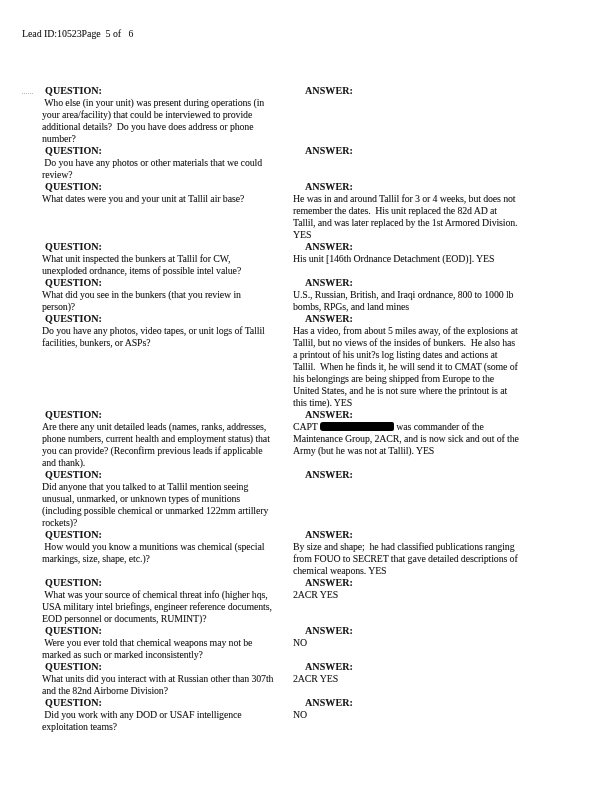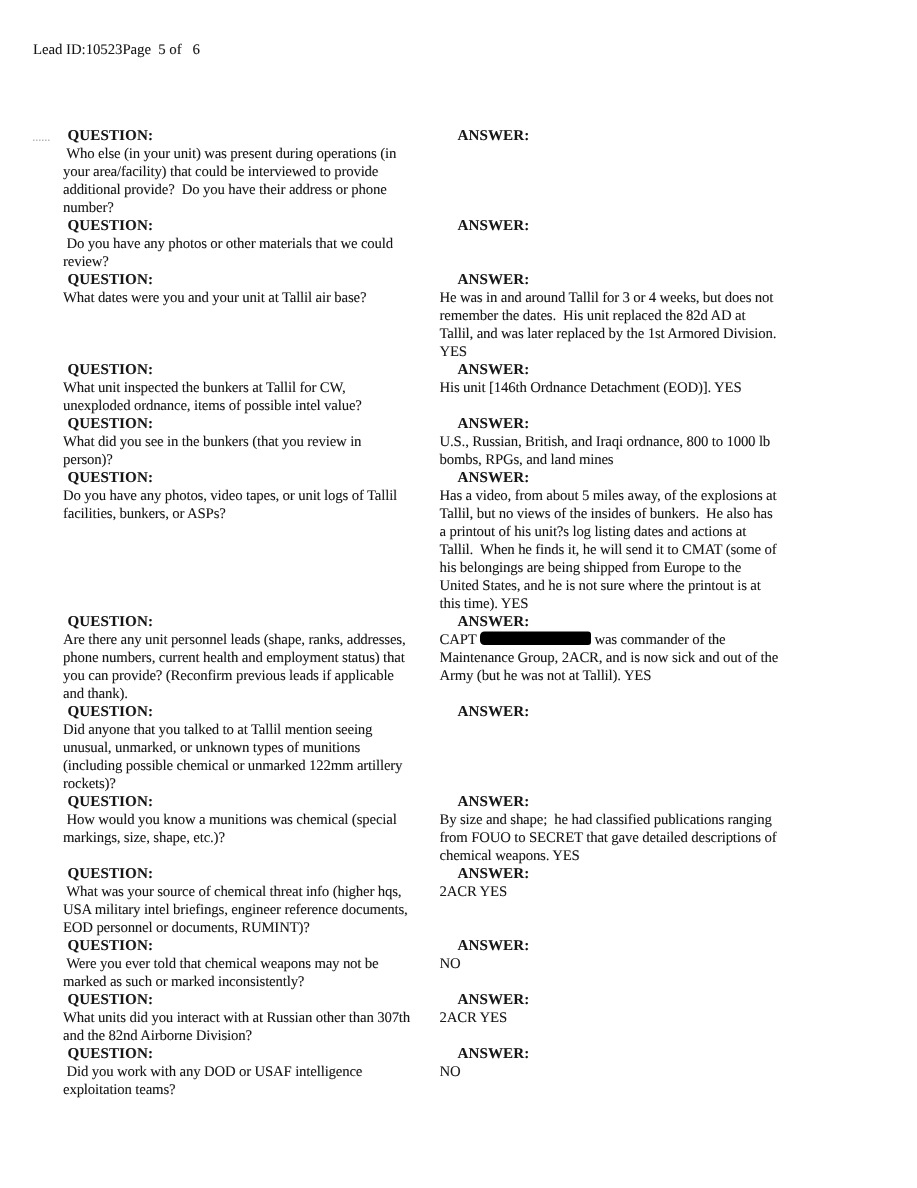--- a/index.html
+++ b/index.html
@@ -82,21 +82,21 @@
 </div>
 
 <div class="margin-smudge"></div>
 
 <main class="qa-table">
   <div class="qa-row">
     <div class="q-cell">
       <div class="label">QUESTION:</div>
       <div class="body"> Who else (in your unit) was present during operations (in
 your area/facility) that could be interviewed to provide
-additional provide?  Do you have their address or phone
+additional details?  Do you have does address or phone
 number?</div>
     </div>
     <div class="a-cell">
       <div class="label">ANSWER:</div>
       <div class="body"></div>
     </div>
   </div>
 
   <div class="qa-row">
     <div class="q-cell">
@@ -163,21 +163,21 @@
 Tallil.  When he finds it, he will send it to CMAT (some of
 his belongings are being shipped from Europe to the
 United States, and he is not sure where the printout is at
 this time). YES</div>
     </div>
   </div>
 
   <div class="qa-row">
     <div class="q-cell">
       <div class="label">QUESTION:</div>
-      <div class="body">Are there any unit personnel leads (shape, ranks, addresses,
+      <div class="body">Are there any unit detailed leads (names, ranks, addresses,
 phone numbers, current health and employment status) that
 you can provide? (Reconfirm previous leads if applicable
 and thank).</div>
     </div>
     <div class="a-cell">
       <div class="label">ANSWER:</div>
       <div class="body">CAPT <span class="redaction-bar"></span> was commander of the
 Maintenance Group, 2ACR, and is now sick and out of the
 Army (but he was not at Tallil). YES</div>
     </div>

